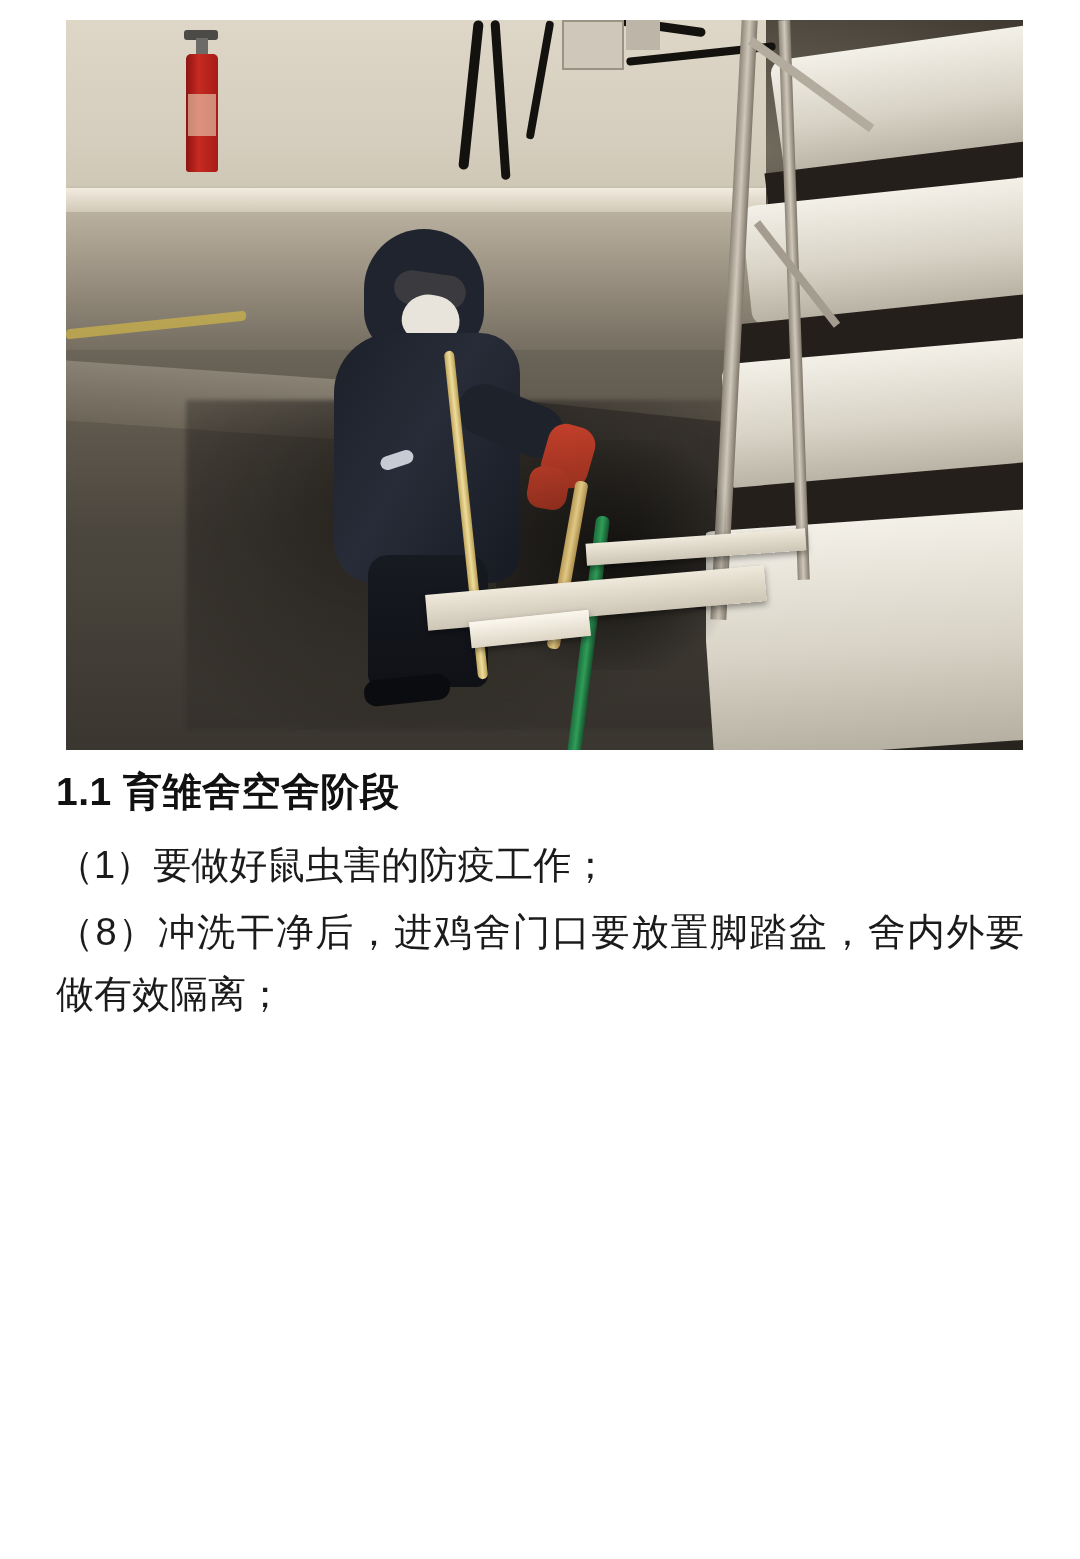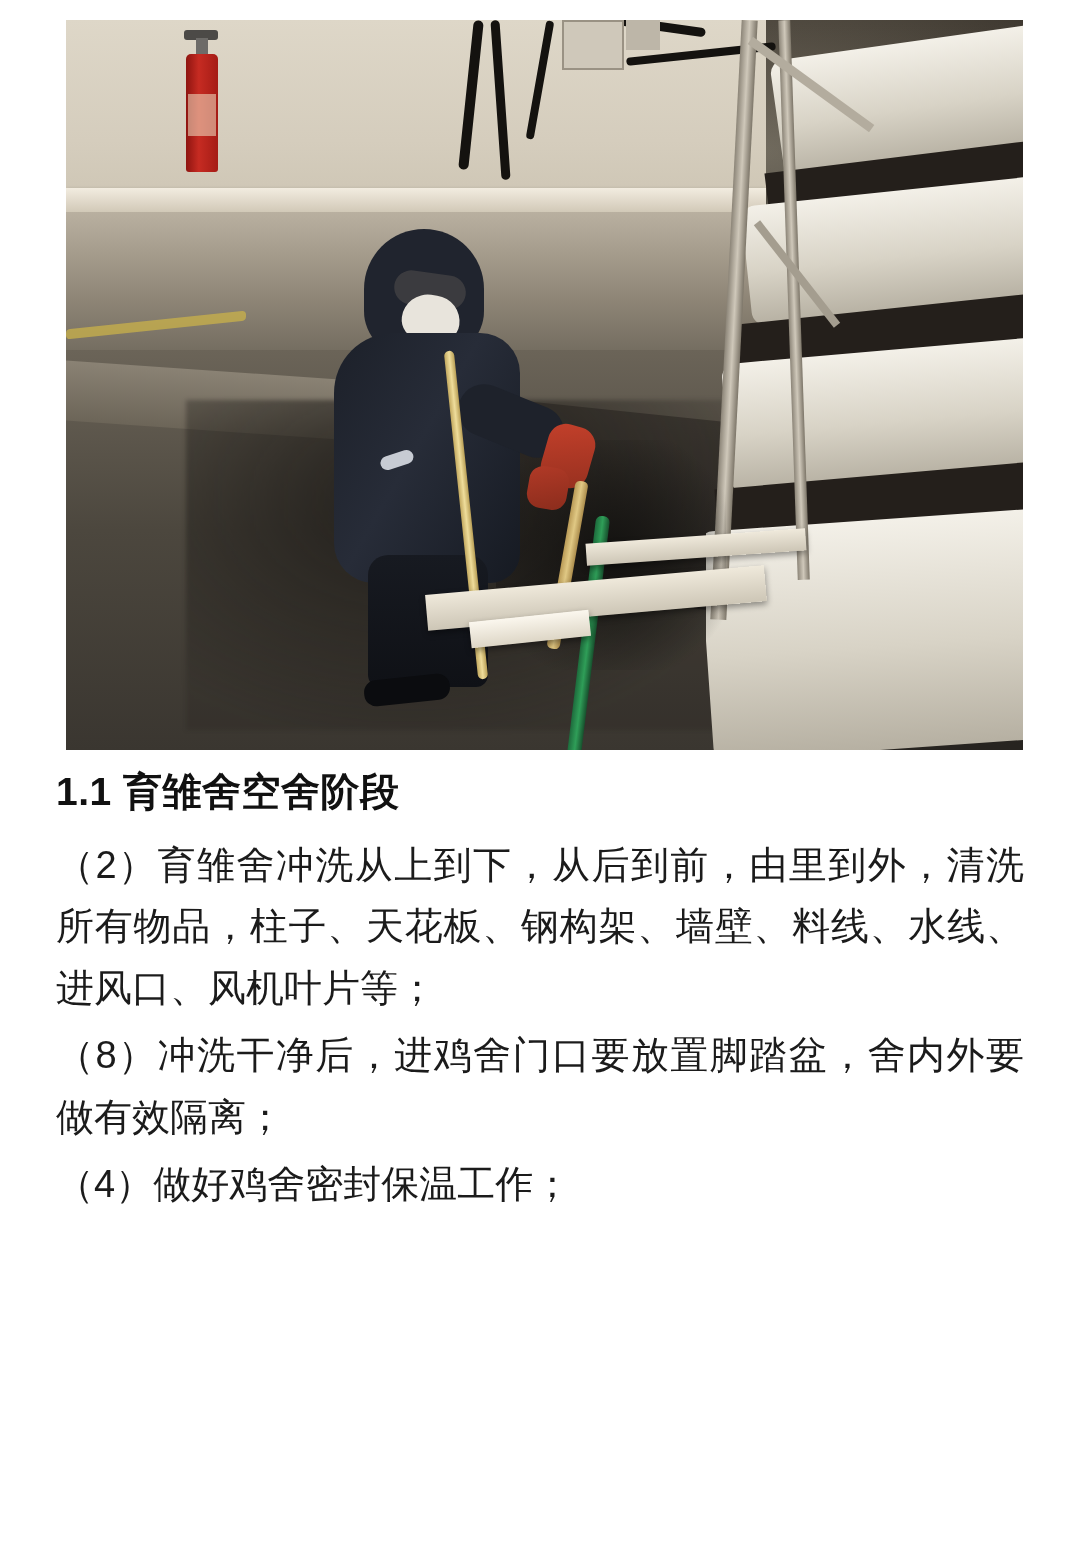--- a/index.html
+++ b/index.html
@@ -366,18 +366,17 @@
 
       <div class="hose"></div>
       <div class="plank pl2"></div>
       <div class="plank pl1"></div>
       <div class="plank pl3"></div>
     </div>
   </div>
 
   <div class="content">
     <h2 class="heading">1.1 育雏舍空舍阶段</h2>
-    <p class="para indent">（2）育雏舍冲洗从上到下，从后到前，由里到外，清洗所有物品，柱子、天花板、钢构架、墙壁、料线、水线、进风口、风机叶片等；</p>
+    <p class="para indent">（1）要做好鼠虫害的防疫工作；</p>
     <p class="para indent">（8）冲洗干净后，进鸡舍门口要放置脚踏盆，舍内外要做有效隔离；</p>
-    <p class="para indent">（4）做好鸡舍密封保温工作；</p>
   </div>
 
 </div>
 
 </body></html>

